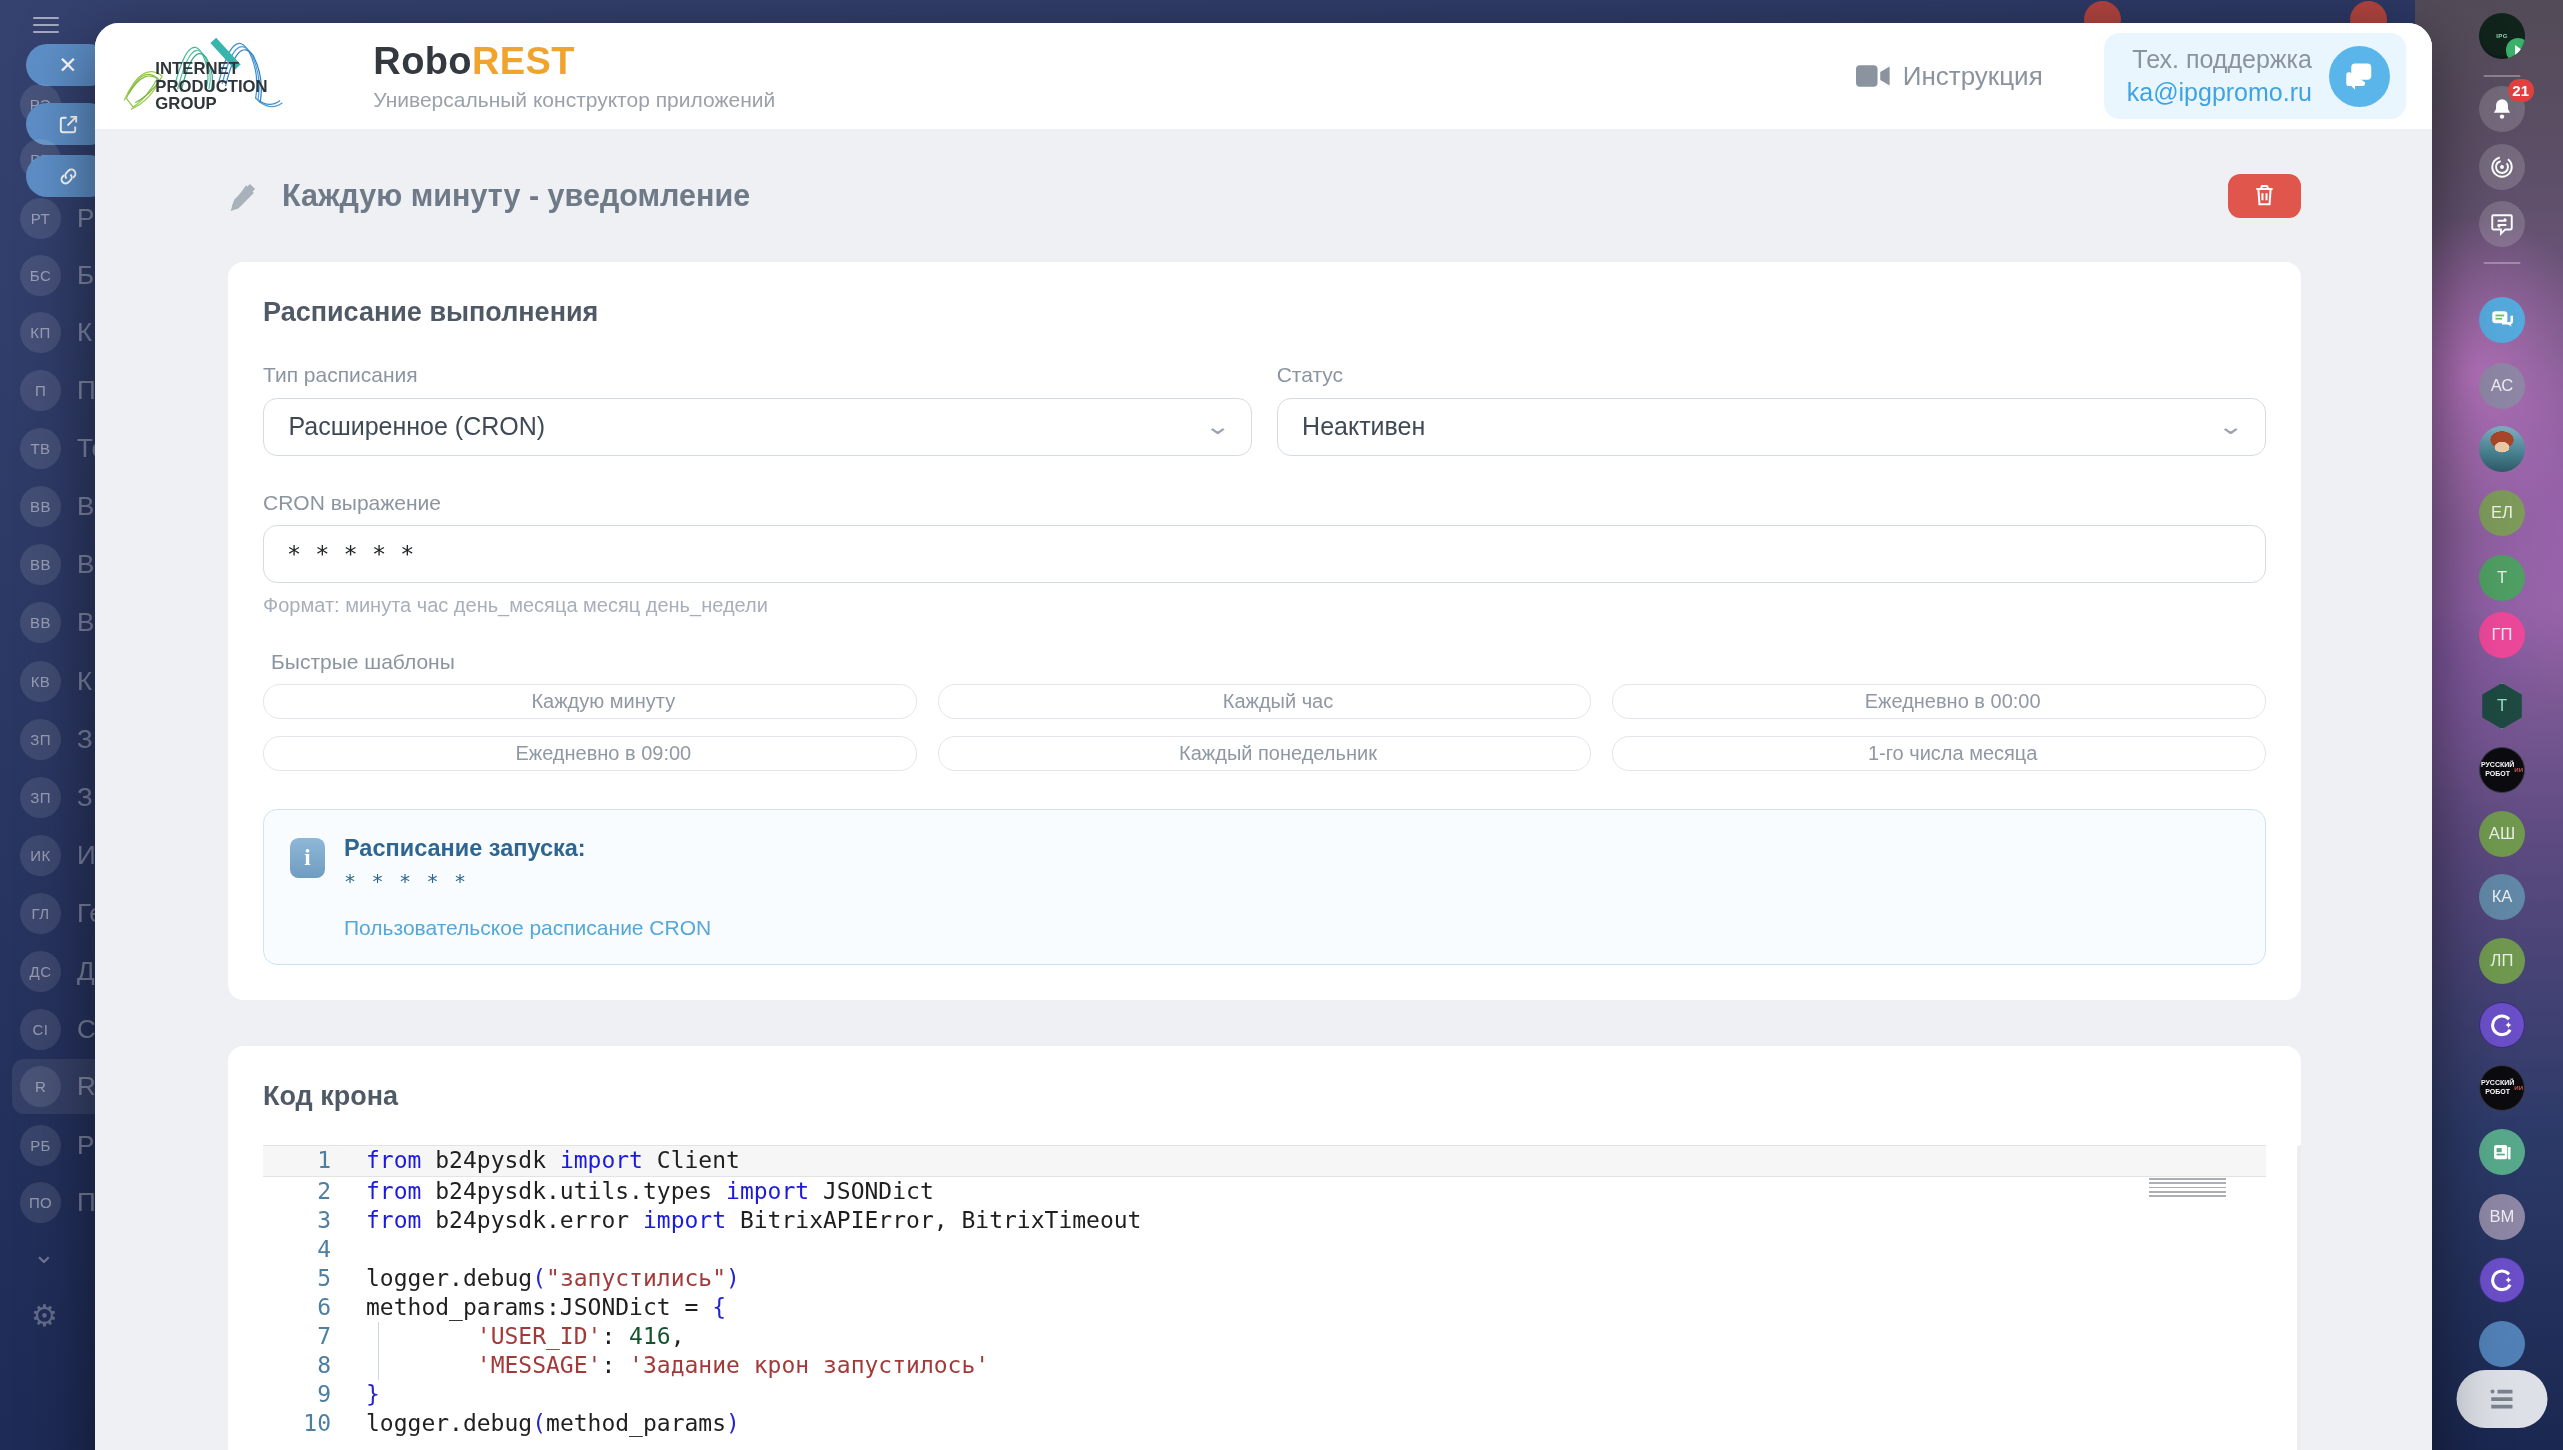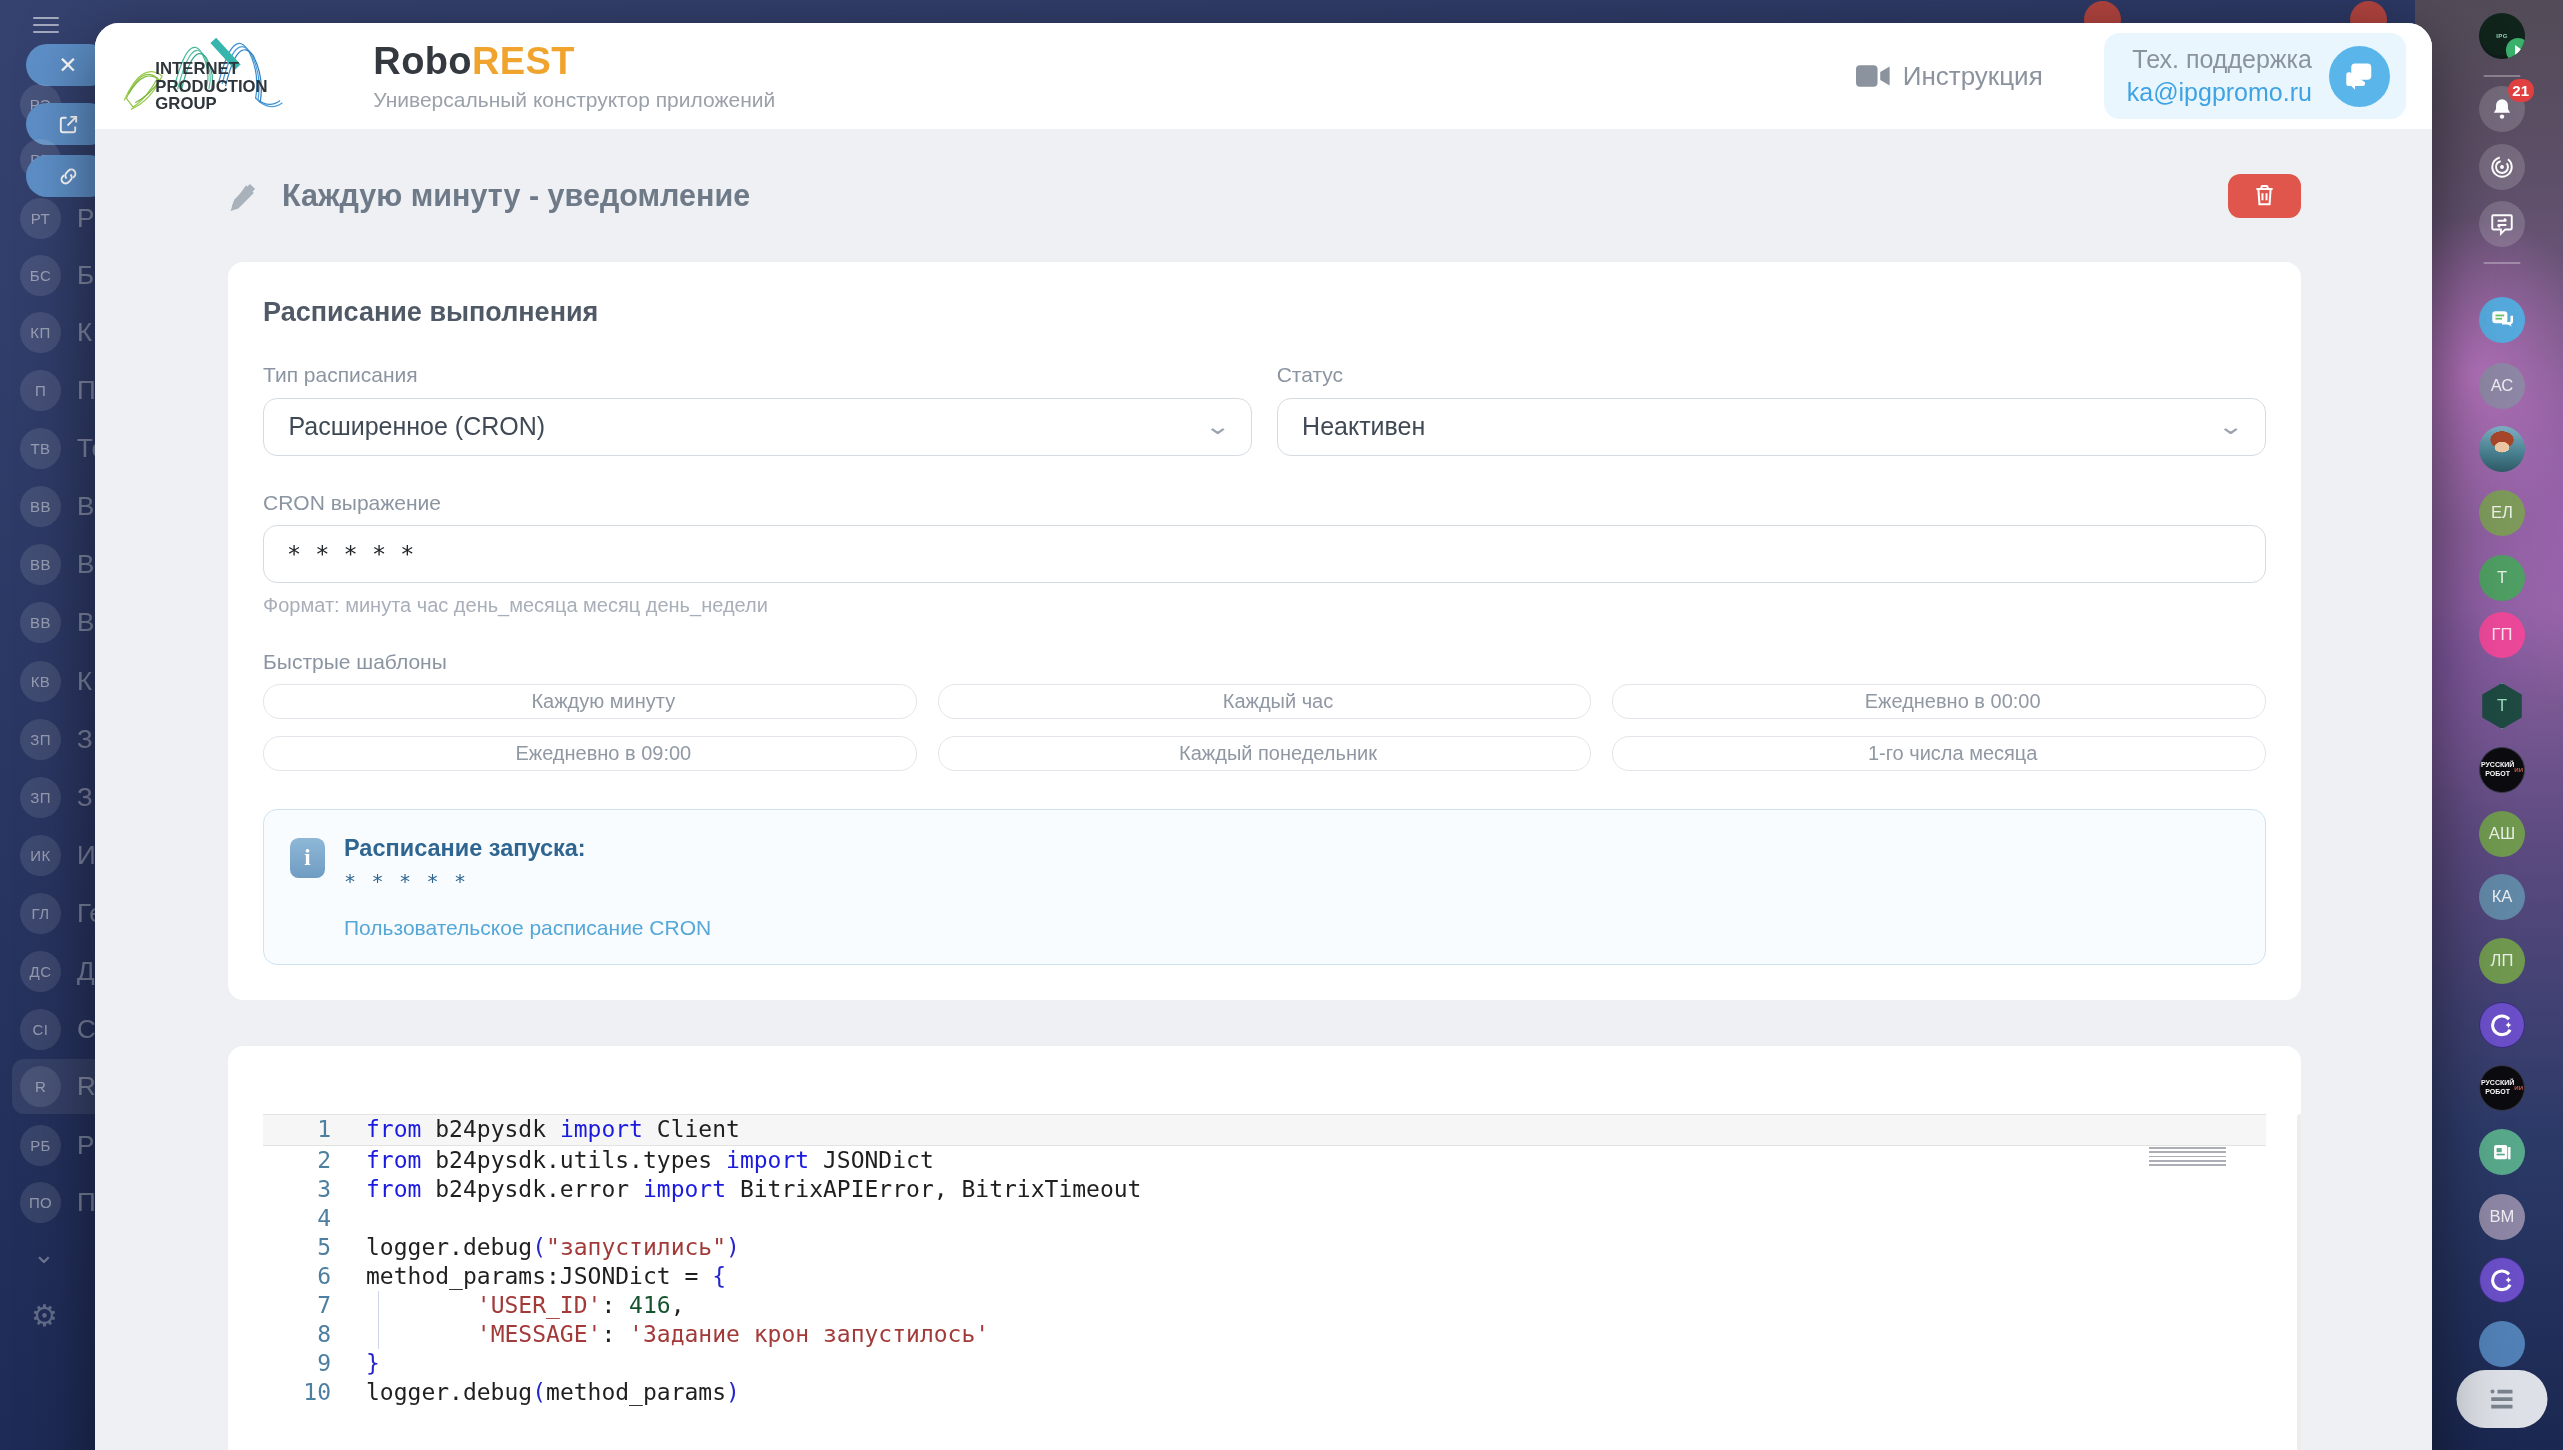--- a/index.html
+++ b/index.html
@@ -91,21 +91,21 @@
 
   .grid-2 { display:grid; grid-template-columns:1fr 1fr; column-gap:24.4px; margin-top:35px; }
   .field-label { font-size:21px; color:#8b95a1; margin-bottom:10.5px; }
   .select { height:58px; border:1.7px solid #d6dbe1; border-radius:14px; background:#fff; display:flex; align-items:center;
     padding:0 24.4px; font-size:25px; color:#3f4a56; cursor:pointer; justify-content:space-between; }
   .select .chev { color:#9aa3ad; font-size:23px; transform:scaleX(1.4); }
   .cron-label { margin-top:35px; }
   .cron-input { width:100%; height:58px; border:1.7px solid #d6dbe1; border-radius:14px; font-family:"DejaVu Sans Mono",monospace;
     font-size:23.5px; color:#22262b; padding:0 23px; outline:none; }
   .hint { font-size:20px; color:#a8afba; margin-top:10.5px; }
-  .tpl-label { margin-top:33px; }
+  .tpl-label { margin-top:33px;margin-left:8px; }
   .tpl-grid { display:grid; grid-template-columns:1fr 1fr 1fr; gap:17.4px 21px; }
   .tpl-btn { height:35px; border:1.7px solid #e2e6ea; border-radius:17px; background:#fff; color:#9098a3; font-size:20px;
     cursor:pointer; font-family:"Liberation Sans",sans-serif;padding-left:27px; }
   .info-box { margin-top:38px; border:1.7px solid #cde4f2; background:#f8fcfe; border-radius:14px; padding:24.4px 26px; display:flex; gap:19px; }
   .info-icon { width:35px; height:40px; border-radius:8.7px; background:linear-gradient(180deg,#8fb8d8,#6f9cc2);
     color:#fff; font-size:23px; font-weight:bold; display:flex; align-items:center; justify-content:center; font-family:"Liberation Serif",serif; flex:0 0 auto; margin-top:3.5px; }
   .info-title { font-size:23.5px; font-weight:bold; color:#2f6591; }
   .info-value { font-family:"DejaVu Sans Mono",monospace; font-size:20px; color:#2f6591; margin-top:7px; letter-spacing:1.7px; }
   .info-link { font-size:21px; color:#55a7d8; margin-top:23px; cursor:pointer; }
 
@@ -416,20 +416,21 @@
         <div class="info-icon" data-interactable="false">i</div>
         <div>
           <div class="info-title" data-interactable="false">Расписание запуска:</div>
           <div class="info-value" data-interactable="false">* * * * *</div>
           <div class="info-link" data-interactable="true">Пользовательское расписание CRON</div>
         </div>
       </div>
     </section>
 
     <section class="card code-card" data-interactable="false">
+      <div class="section-title" data-interactable="false">Код крона</div>
       <div class="editor" id="editor" data-interactable="true">
         <div class="minimap" data-interactable="true">
             <div class="minimap-accent"></div>
           </div>
         <div class="mm-thumb" data-interactable="true"></div>
         <div class="edge-track" data-interactable="true"></div>
       <div class="cl current" data-interactable="true"><span class="ln" data-interactable="false">1</span><span class="ct" data-interactable="false"><span class="tk-kw">from</span><span> b24pysdk </span><span class="tk-kw">import</span><span> Client</span></span></div>
           <div class="cl" data-interactable="true"><span class="ln" data-interactable="false">2</span><span class="ct" data-interactable="false"><span class="tk-kw">from</span><span> b24pysdk.utils.types </span><span class="tk-kw">import</span><span> JSONDict</span></span></div>
           <div class="cl" data-interactable="true"><span class="ln" data-interactable="false">3</span><span class="ct" data-interactable="false"><span class="tk-kw">from</span><span> b24pysdk.error </span><span class="tk-kw">import</span><span> BitrixAPIError, BitrixTimeout</span></span></div>
           <div class="cl" data-interactable="true"><span class="ln" data-interactable="false">4</span><span class="ct" data-interactable="false"></span></div>

